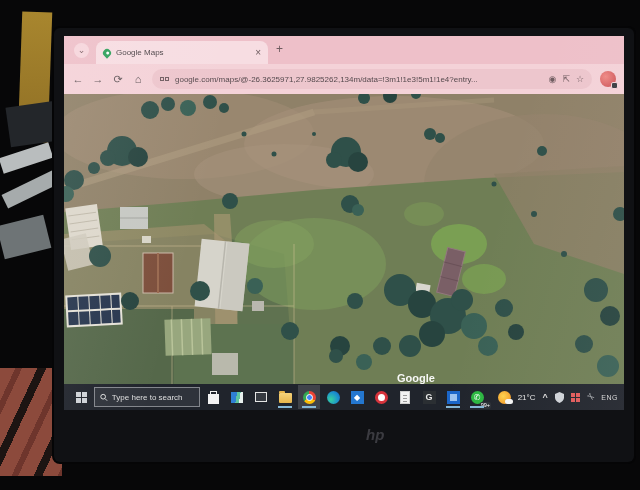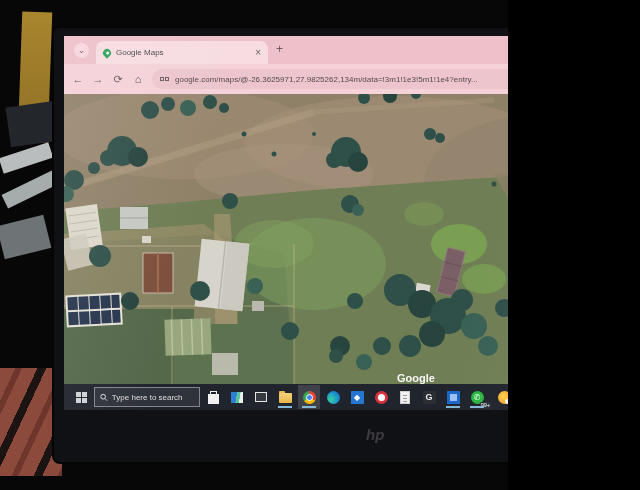--- a/index.html
+++ b/index.html
@@ -1,17 +1,17 @@
 <!DOCTYPE html>
 <html><head>
 <meta charset="utf-8">
 <style>
   html,body{margin:0;padding:0;background:#000;}
   *{box-sizing:border-box;font-family:"Liberation Sans",sans-serif;}
-  .photo{position:relative;width:508px;height:490px;background:#070708;overflow:hidden;}
+  .photo{position:relative;width:640px;height:490px;background:#070708;overflow:hidden;}
   
   .bg-strip{position:absolute;left:20px;top:12px;width:30px;height:130px;background:linear-gradient(#a8862e,#8f6f25);transform:rotate(2deg);}
   .bg-paper1{position:absolute;left:0px;top:150px;width:52px;height:16px;background:#b9bdbe;transform:rotate(-18deg);}
   .bg-paper2{position:absolute;left:2px;top:182px;width:56px;height:15px;background:#a6abac;transform:rotate(-26deg);}
   .bg-paper3{position:absolute;left:0px;top:220px;width:48px;height:34px;background:#6e7476;transform:rotate(-14deg);}
   .bg-dark-obj{position:absolute;left:8px;top:104px;width:50px;height:40px;background:#23262a;transform:rotate(-8deg);}
   .chair{position:absolute;left:0;top:368px;width:62px;height:108px;background:repeating-linear-gradient(115deg,#8c4a3c 0 14px,#6e352c 14px 20px,#8c4a3c 20px 34px,#1c1412 34px 42px);}
   
   .monitor{position:absolute;left:54px;top:28px;width:580px;height:434px;background:#101114;border-radius:6px;box-shadow:0 0 0 2px #050506;}
   .screen{position:absolute;left:10px;top:8px;width:560px;height:374px;overflow:hidden;background:#222;}

